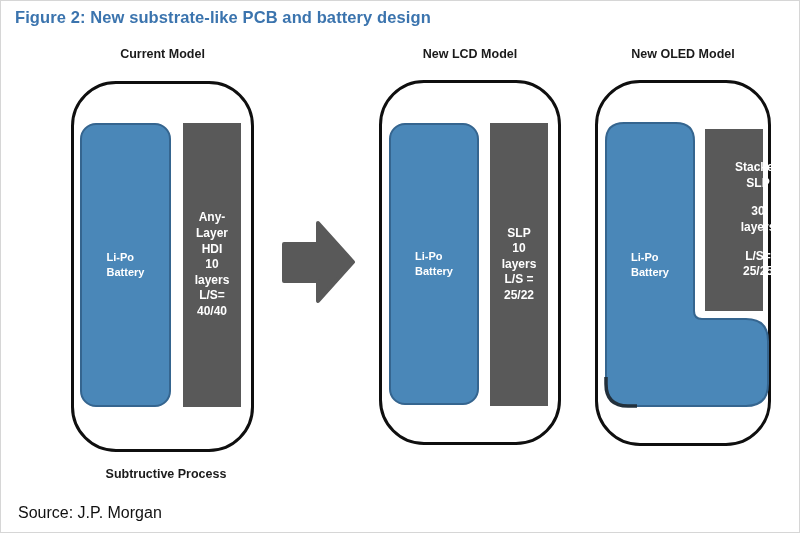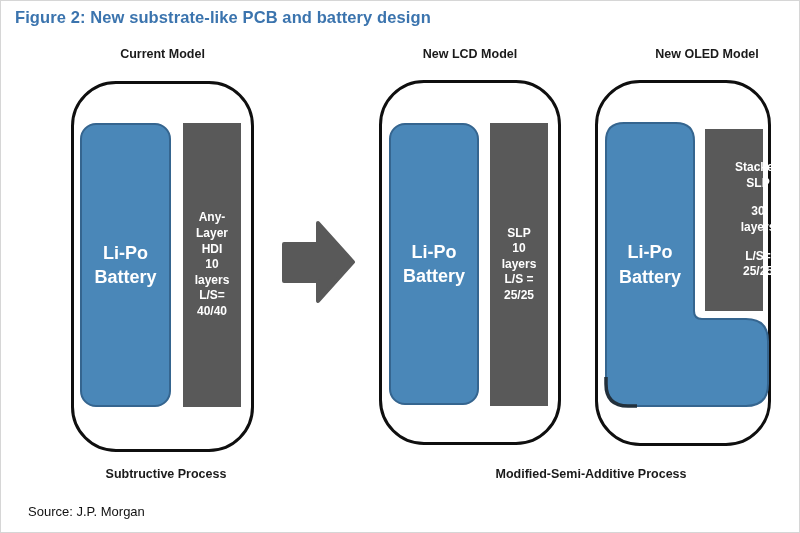--- a/index.html
+++ b/index.html
@@ -11,40 +11,40 @@
   .figure-title {
     position:absolute; left:14px; top:7px;
     font-size:16.5px; font-weight:bold; color:#3b74ae; letter-spacing:0.1px;
   }
   .model-header {
     position:absolute; top:46px; font-size:12.5px; font-weight:bold;
     text-align:center; color:#1a1a1a;
   }
   .hdr-1 { left:70px;  width:183px; }
   .hdr-2 { left:378px; width:182px; }
-  .hdr-3 { left:618px; width:176px; }
+  .hdr-3 { left:594px; width:176px; }
 
   .phone {
     position:absolute; background:#ffffff; border:3px solid #0f0f0f;
     border-radius:45px; box-sizing:border-box;
   }
   .phone-1 { left:70px;  top:80px; width:183px; height:371px; }
   .phone-2 { left:378px; top:79px; width:182px; height:365px; }
   .phone-3 { left:594px; top:79px; width:176px; height:366px; }
 
   .battery {
     position:absolute; background:#4a87b8; border:2px solid #35658f;
     border-radius:16px; box-sizing:border-box;
     display:flex; align-items:center; justify-content:center;
   }
   .bat-1 { left:79px;  top:122px; width:91px; height:284px; }
   .bat-2 { left:388px; top:122px; width:90px; height:282px; }
   .battery-label, .bat-3-label {
-    color:#ffffff; font-weight:bold; font-size:18px; line-height:1.35;
-    text-align:center; white-space:pre-line;
+    color:#ffffff; font-weight:bold; font-size:11px; line-height:1.35;
+    text-align:left; white-space:pre-line;
   }
   .bat-3-label {
     position:absolute; left:605px; top:122px; width:88px; height:283px;
     display:flex; align-items:center; justify-content:center;
   }
 
   .pcb {
     position:absolute; background:#595959; box-sizing:border-box;
     display:flex; flex-direction:column; align-items:center; justify-content:center;
   }
@@ -59,21 +59,21 @@
   .overlay { position:absolute; left:0; top:0; pointer-events:none; }
 
   .process-caption {
     position:absolute; top:466px; font-size:12.5px; font-weight:bold;
     text-align:center; color:#1a1a1a;
   }
   .cap-1 { left:45px;  width:240px; }
   .cap-2 { left:420px; width:340px; }
 
   .source-note {
-    position:absolute; left:17px; top:503px; font-size:13px; color:#111111;margin-left:10px;
+    position:absolute; left:17px; top:503px; font-size:16px; color:#111111;
   }
 </style>
 </head>
 <body>
 
 <div class="canvas">
 
   <div class="figure-title">Figure 2: New substrate-like PCB and battery design</div>
 
   <div class="model-header hdr-2">New LCD Model</div>
@@ -110,29 +110,28 @@
     <div class="pcb-block">10
 layers</div>
     <div class="pcb-block">L/S=
 40/40</div>
   </div>
   <div class="pcb pcb-2">
     <div class="pcb-block">SLP</div>
     <div class="pcb-block">10
 layers</div>
     <div class="pcb-block">L/S =
-25/25</div>
+25/22</div>
   </div>
   <div class="pcb pcb-3">
     <div class="pcb-block">Stacked
 SLP</div>
     <div class="pcb-block">30
 layers</div>
     <div class="pcb-block">L/S=
 25/25</div>
   </div>
 
   <div class="process-caption cap-1">Subtructive Process</div>
-  <div class="process-caption cap-2">Modified-Semi-Additive Process</div>
 
   <div class="source-note">Source: J.P. Morgan</div>
 
 </div>
 
 </body></html>

